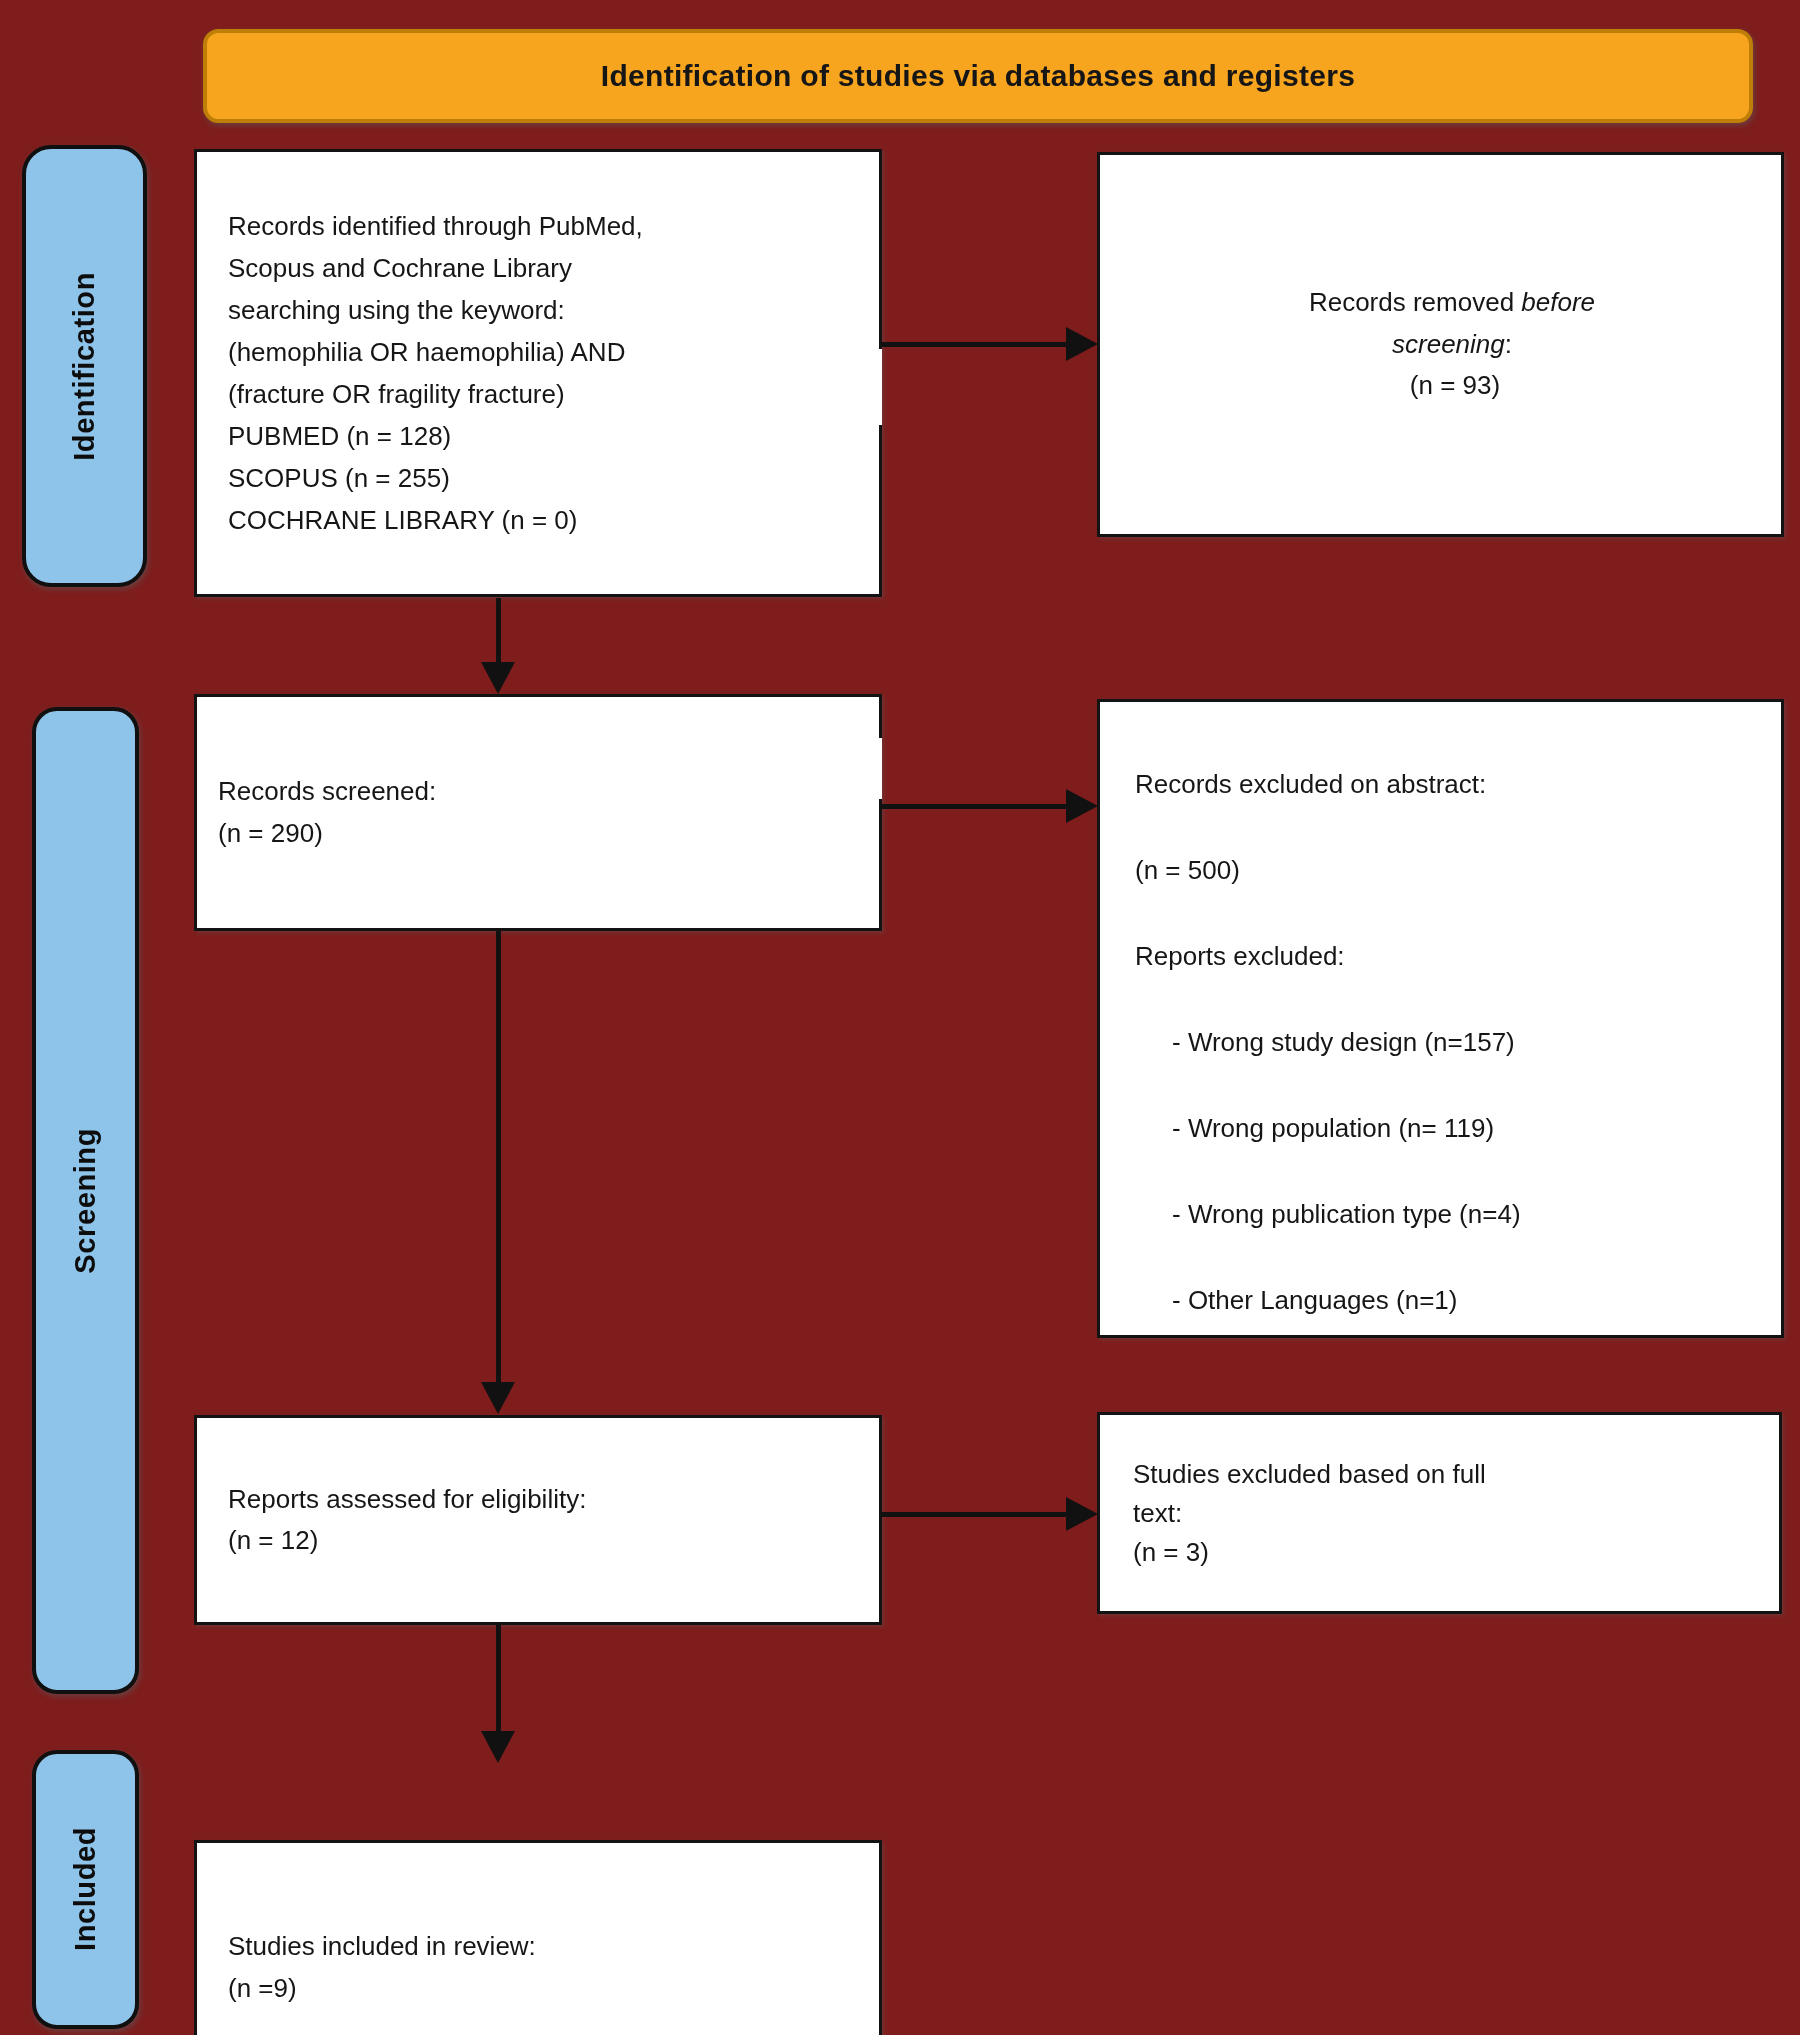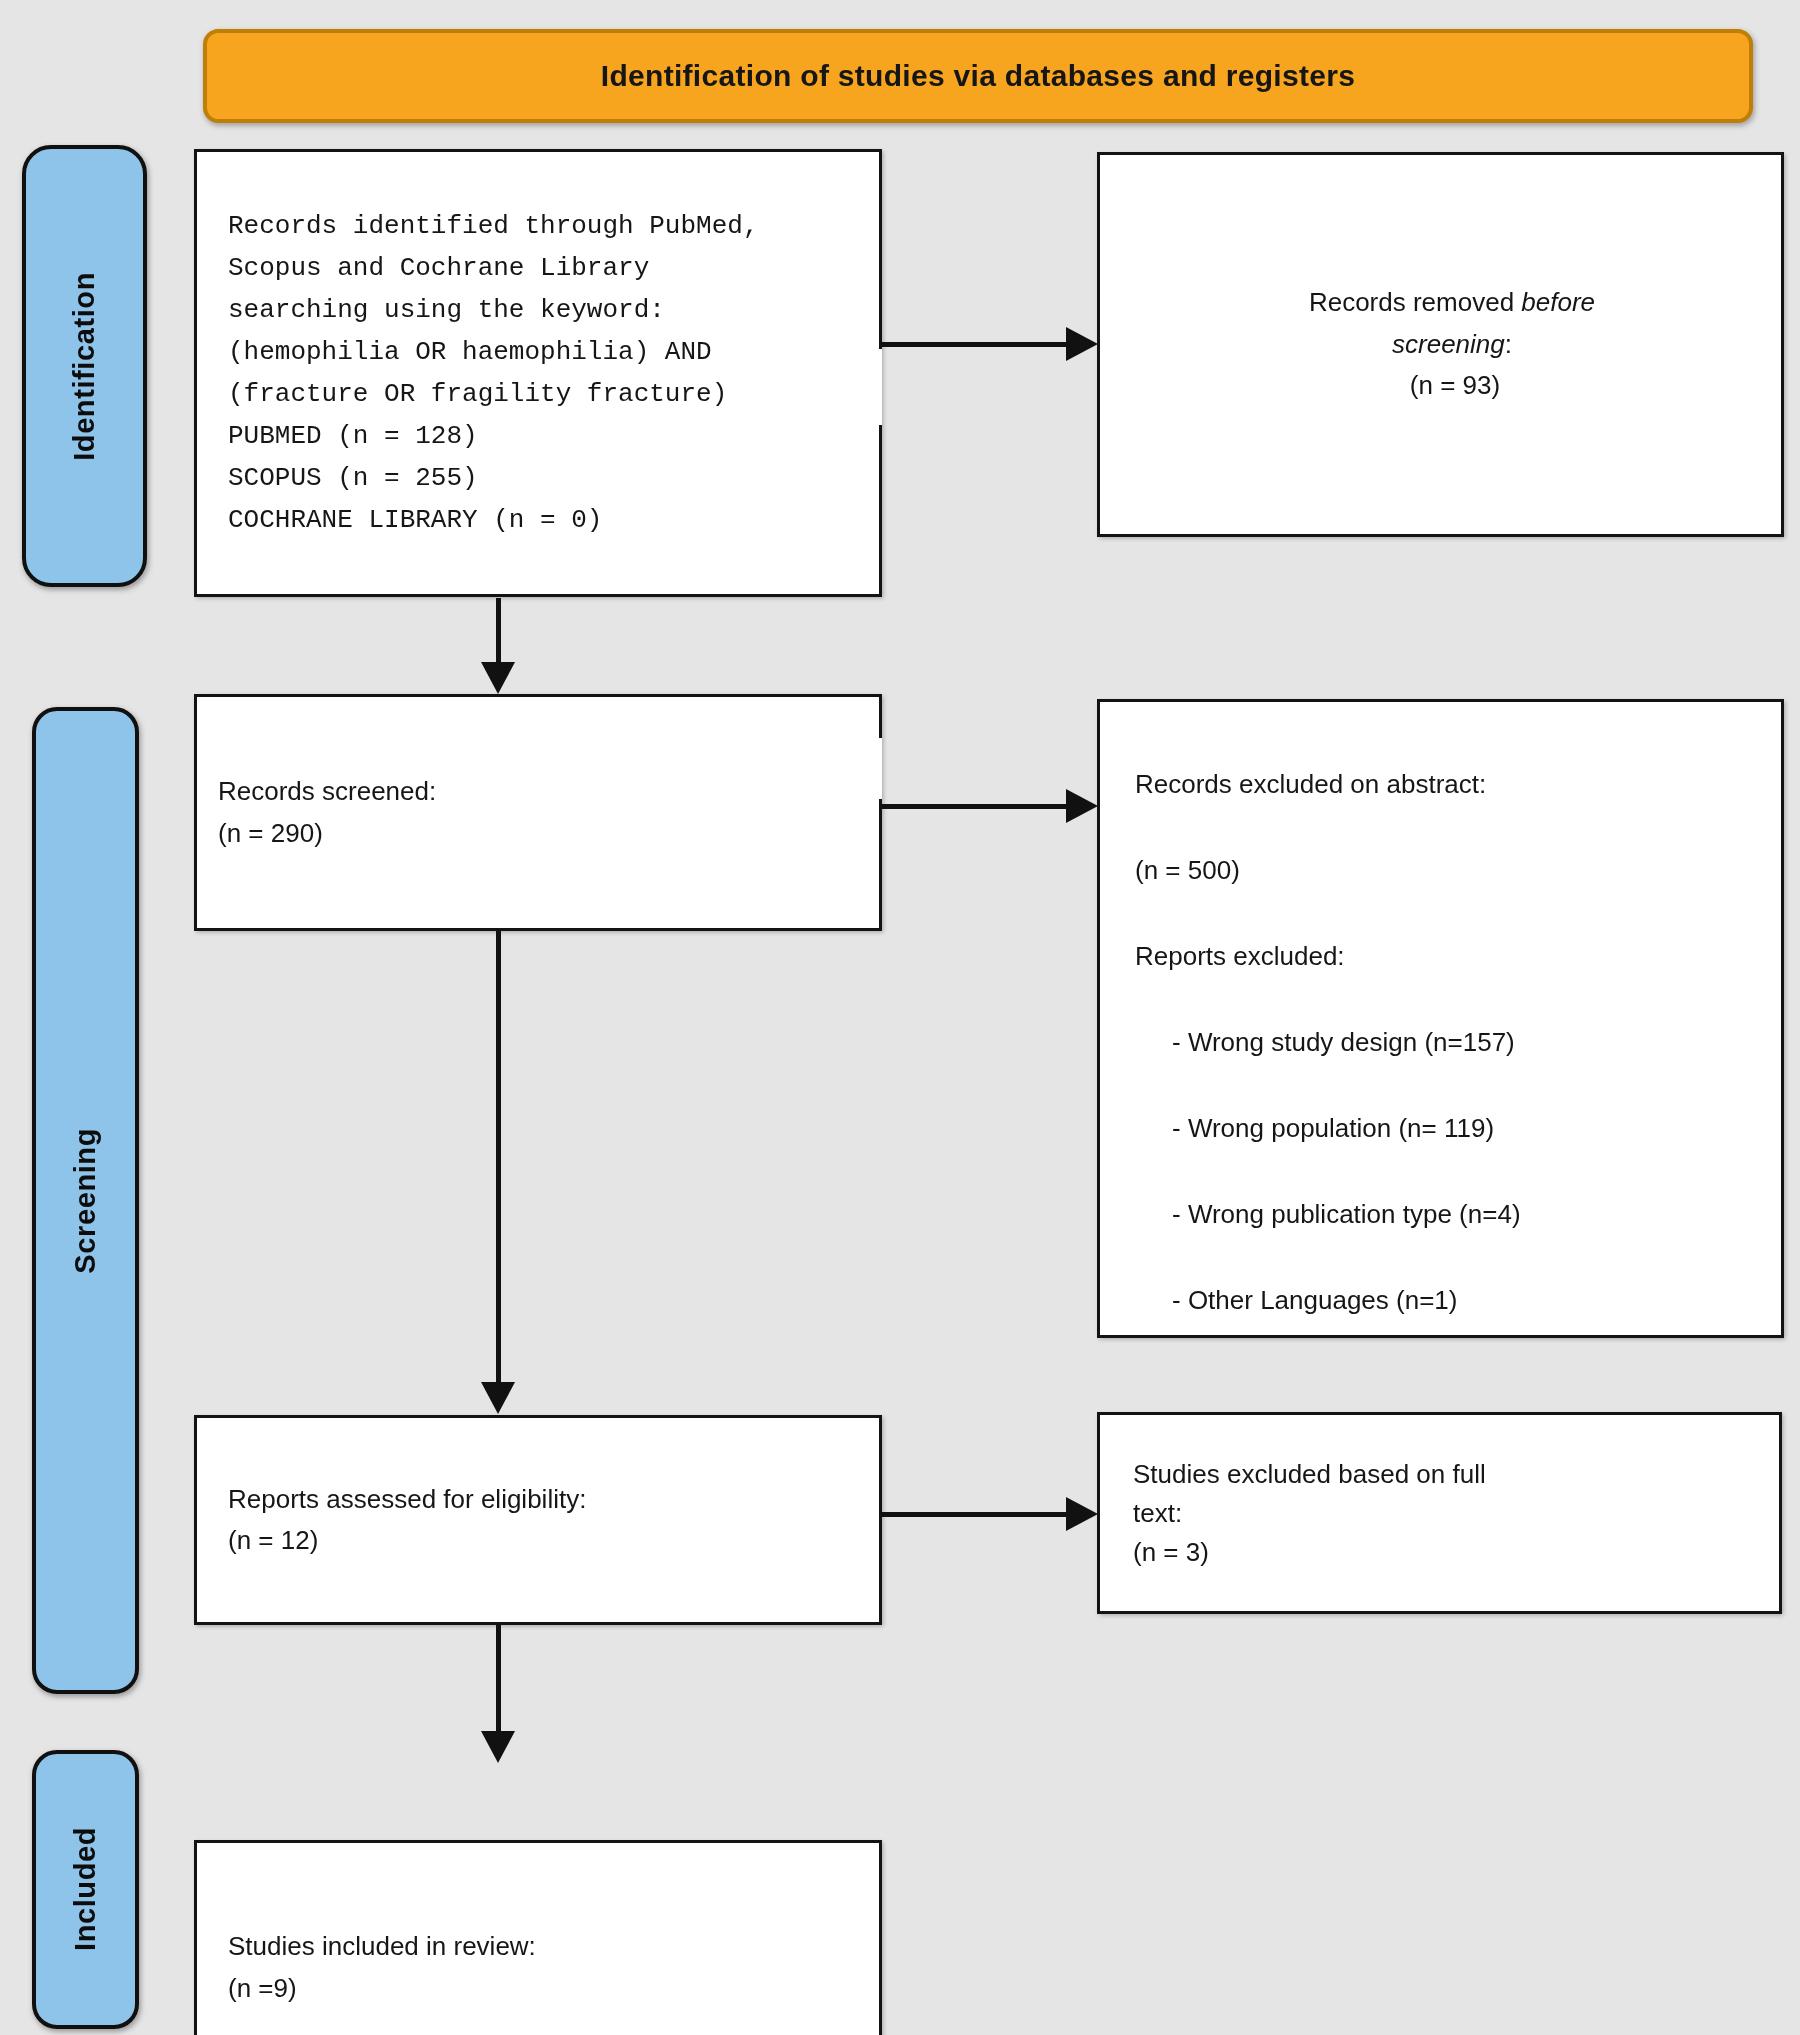--- a/index.html
+++ b/index.html
@@ -1,19 +1,19 @@
 <!DOCTYPE html>
 <html style="font-size:9.5px"><head>
 <meta charset="utf-8">
 <style>
   html,body{margin:0;padding:0;background:#ffffff;}
   #page{
     position:relative;
     width:1801px;height:2035px;
-    background:#e5e5e5;
+    background:#7f1d1d;
     font-family:"Liberation Sans", sans-serif;
     color:#161616;
     overflow:hidden;
   }
   
   #banner{
     position:absolute;left:203px;top:29px;width:1550px;height:94px;
     background:var(--banner-fill,#F7A41E);
     border:4.2px solid var(--banner-border,#BF7E06);
     border-radius:15.5px;
@@ -46,21 +46,21 @@
     position:absolute;background:#ffffff;
     border:3.6px solid #131313;box-sizing:border-box;
     box-shadow:1.8px 2.4px 4.2px rgba(96,96,96,.45);
     display:flex;flex-direction:column;justify-content:center;
   }
   .box-text{
     font-size:26px;line-height:1.58;color:#161616;
     white-space:pre-line;
   }
   #box-records-identified{left:194px;top:149px;width:688px;height:448px;padding-left:31px;padding-right:12px;}
-  #box-records-identified .box-text{line-height:1.62;font-family:Liberation Mono, monospace;}
+  #box-records-identified .box-text{line-height:1.62;}
   #box-records-removed{left:1097px;top:152px;width:687px;height:385px;padding-left:35px;padding-right:12px;text-align:center;}
   #box-records-removed .rline{font-size:26px;line-height:1.6;}
   #box-records-removed .indent-slight{padding-left:6px;}
   #box-records-screened{left:194px;top:694px;width:688px;height:237px;padding-left:21px;}
   #box-records-excluded{left:1097px;top:699px;width:687px;height:639px;justify-content:flex-start;padding:67px 14.3px 0 35px;}
   #box-records-excluded .xline{font-size:26px;line-height:30px;margin:0 0 56px 0;}
   #box-records-excluded .xitem{font-size:26px;line-height:30px;margin:0 0 56px 0;padding-left:37px;}
   #box-records-excluded .xitem:last-child{margin-bottom:0;}
   #box-reports-assessed{left:194px;top:1415px;width:688px;height:210px;padding-left:31px;}
   #box-studies-excluded{left:1097px;top:1412px;width:685px;height:202px;padding-left:33px;padding-right:12px;}

